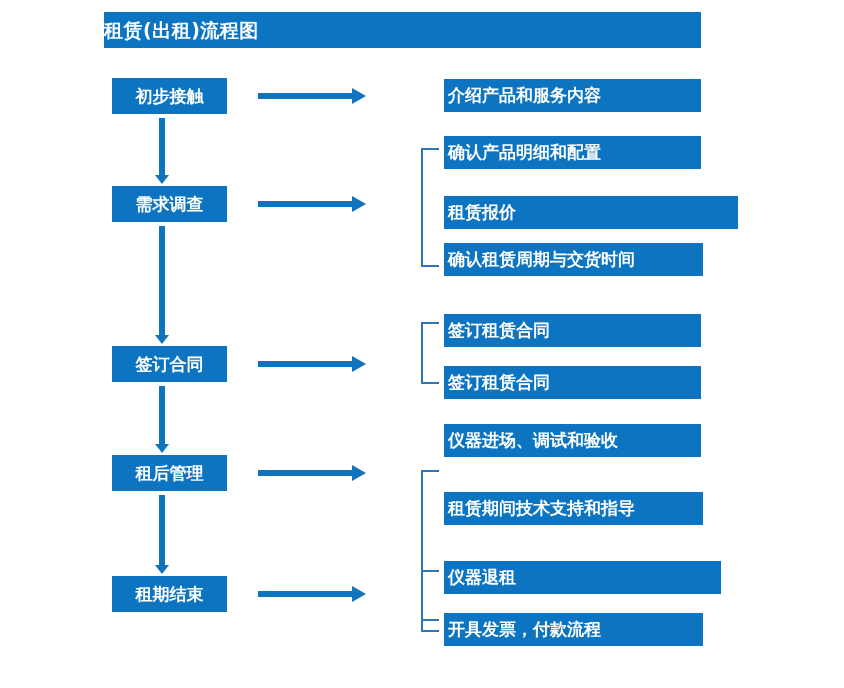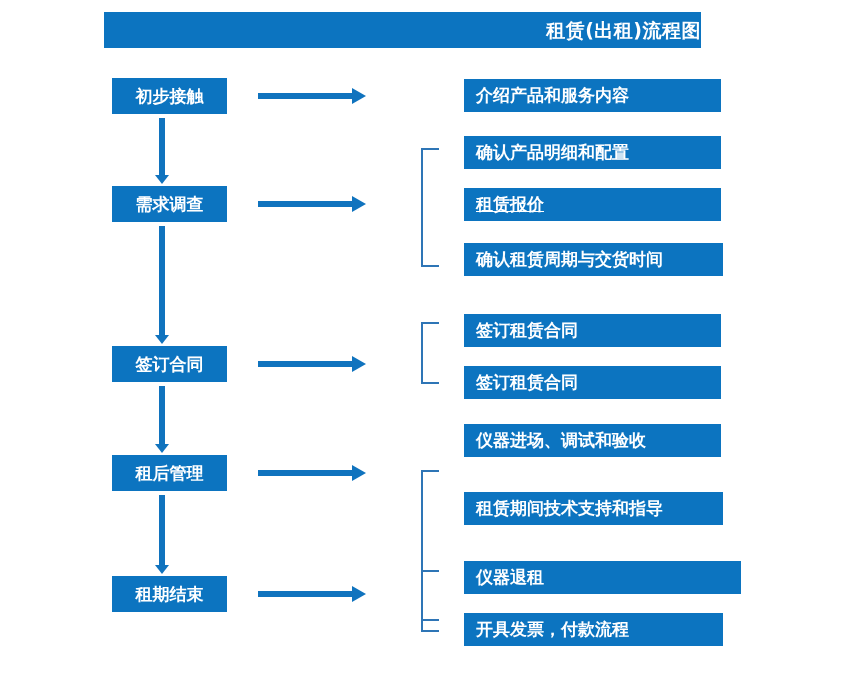--- a/index.html
+++ b/index.html
@@ -26,21 +26,21 @@
     position: absolute;
     left: 104px;
     top: 12px;
     width: 597px;
     height: 36px;
     background: #0C74C0;
     color: #ffffff;
     font-weight: bold;
     font-size: 19px;
     line-height: 36px;
-    text-align: right;
+    text-align: left;
     letter-spacing: 0.5px;
   }
 
   
   .box {
     position: absolute;
     background: #0C74C0;
     color: #ffffff;
     font-weight: bold;
     font-size: 17px;
@@ -50,36 +50,35 @@
   }
   .box.left {
     width: 115px;
     height: 36px;
     justify-content: center;
     left: 112px;
   }
   .box.right {
     height: 33px;
     justify-content: flex-start;
-    padding-left: 12px;
+    padding-left: 4px;
     left: 444px;
-    margin-left: 20px;
   }
 
   
   .lbox-1 { top: 78px; }
   .lbox-2 { top: 186px; font-family: Liberation Mono, monospace; }
   .lbox-3 { top: 346px; }
   .lbox-4 { top: 455px; }
   .lbox-5 { top: 576px; }
 
   
   .rbox-1 { top: 79px;  width: 257px; }
   .rbox-2 { top: 136px; width: 257px; }
-  .rbox-3 { top: 188px; width: 257px; text-decoration: underline; }
+  .rbox-3 { top: 196px; width: 294px; }
   .rbox-4 { top: 243px; width: 259px; }
   .rbox-5 { top: 314px; width: 257px; }
   .rbox-6 { top: 366px; width: 257px; }
   .rbox-7 { top: 424px; width: 257px; }
   .rbox-8 { top: 492px; width: 259px; }
   .rbox-9 { top: 561px; width: 277px; }
   .rbox-10{ top: 613px; width: 259px; }
 
   
   .arrow-down {

